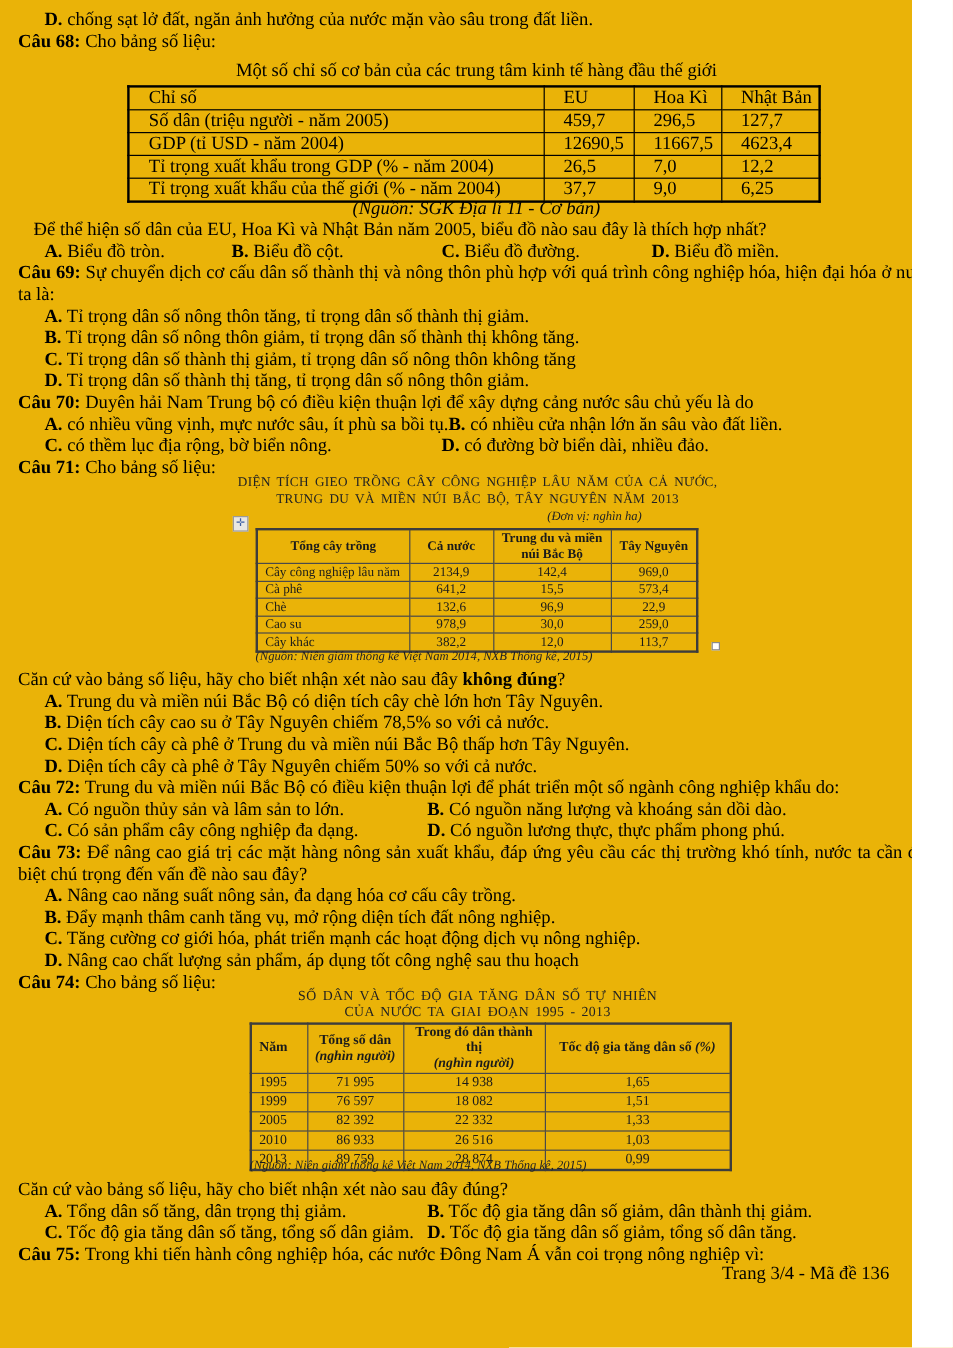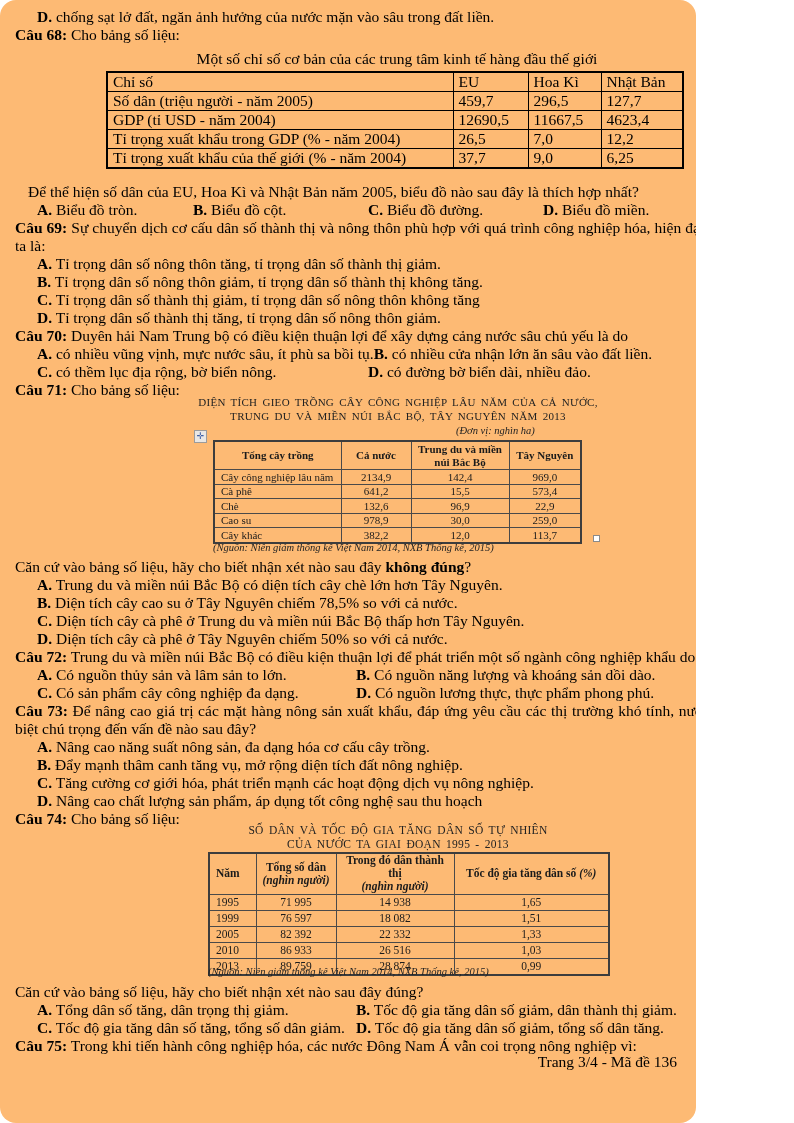--- a/index.html
+++ b/index.html
@@ -1,25 +1,25 @@
 <!DOCTYPE html>
 <html><head>
 <meta charset="utf-8">
 <style>
   html,body{margin:0;padding:0;background:#fff;}
-  .page{position:relative;width:696px;height:1123px;background:#fdba74;overflow:hidden;
-        font-family:"Liberation Serif","DejaVu Serif",serif;font-size:15.5px;color:#000;border-radius:16px;}
+  .page{position:relative;width:760px;height:1123px;background:#eab308;overflow:hidden;
+        font-family:"Liberation Serif","DejaVu Serif",serif;font-size:15.5px;color:#000;}
   .tl{position:absolute;white-space:nowrap;line-height:18px;}
   .pj{position:absolute;text-align:justify;line-height:18px;}
   .b{font-weight:bold;}
   .i{font-style:italic;}
   .ctr{text-align:center;}
   
   table.doc{border-collapse:collapse;border:2px solid #000;table-layout:fixed;}
-  table.doc td{border:1px solid #000;padding:0 5px;height:17.5px;font-size:15.5px;
+  table.doc td{border:1px solid #000;padding:0 16px;height:17.5px;font-size:15.5px;
                vertical-align:middle;overflow:hidden;white-space:nowrap;}
   
   table.scan{border-collapse:collapse;border:2px solid #3d3d3d;table-layout:fixed;color:#1b1b1b;}
   table.scan td{border:1px solid #4a4a4a;padding:0 3px;text-align:center;vertical-align:middle;overflow:hidden;}
   table.scan td.lf{text-align:left;padding-left:6px;margin-left:40px;}
   table.scan .hdr{font-weight:bold;line-height:1.15;}
   #t71 td{font-size:11px;height:13.5px;}
   #t71 td.h{height:27px;}
   #t74 td{font-size:11.5px;height:15px;}
   #t74 td.h{height:31px;}
@@ -83,20 +83,21 @@
     </tr>
     <tr>
       <td>Tỉ trọng xuất khẩu của thế giới (% - năm 2004)</td>
       <td>37,7</td>
       <td>9,0</td>
       <td>6,25</td>
     </tr>
   </tbody>
     </table>
 
+  <div class="tl ctr i" style="left:0;top:165px;width:794px">(Nguồn: SGK Địa lí 11 - Cơ bản)</div>
 
   <div class="tl" style="left:28px;top:183px">Để thể hiện số dân của EU, Hoa Kì và Nhật Bản năm 2005, biểu đồ nào sau đây là thích hợp nhất?</div>
 
   <div>
     <span class="tl" style="left:37px;top:201px">
       <span class="b">A.</span>
       <span>Biểu đồ tròn.</span></span>
     <span class="tl" style="left:193px;top:201px">
       <span class="b">B.</span>
       <span>Biểu đồ cột.</span></span>

